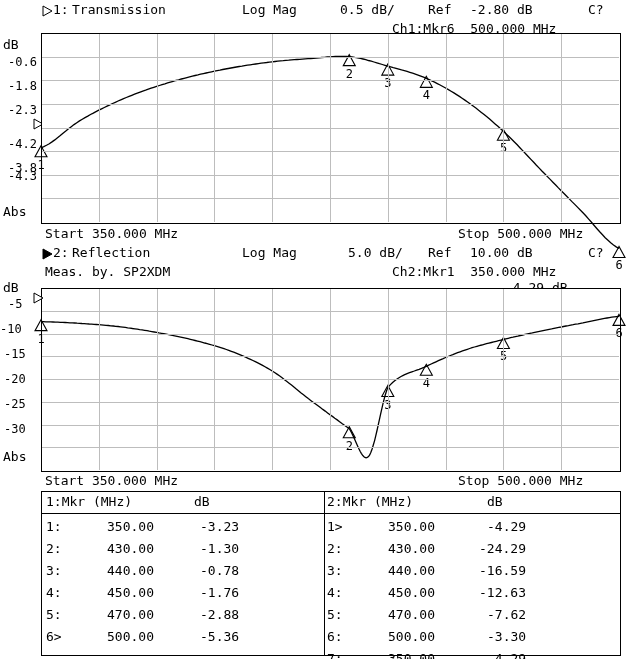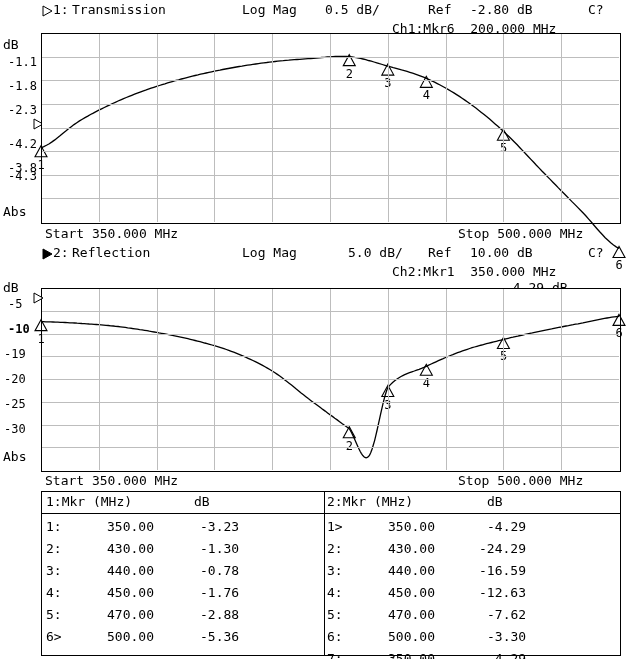--- a/index.html
+++ b/index.html
@@ -32,31 +32,31 @@
 <div id="root">
 
   <div class="hdr" style="top:3px;">
     <div class="tri-hollow" style="left:42px;top:4px;border-left-color:#000;border-left-width:0;"></div>
     <svg style="position:absolute;left:42px;top:2px;" width="11" height="12">
       <polygon points="1,1 10,6 1,11" fill="#fff" stroke="#000" stroke-width="1"></polygon>
     </svg>
     <span class="t t13" style="left:53px;top:0px;">1:</span>
     <span class="t t13" style="left:72px;top:0px;">Transmission</span>
     <span class="t t13" style="left:242px;top:0px;">Log Mag</span>
-    <span class="t t13" style="left:325px;top:0px;">0.5 dB/</span>
+    <span class="t t13" style="left:340px;top:0px;">0.5 dB/</span>
     <span class="t t13" style="left:428px;top:0px;">Ref</span>
     <span class="t t13" style="left:470px;top:0px;">-2.80 dB</span>
     <span class="t t13" style="left:588px;top:0px;">C?</span>
   </div>
 
-  <span class="t t13" style="left:392px;top:22px;">Ch1:Mkr6  200.000 MHz</span>
+  <span class="t t13" style="left:392px;top:22px;">Ch1:Mkr6  500.000 MHz</span>
   <span class="t t13" style="left:505px;top:38px;">-5.36 dB</span>
 
   <span class="t t13" style="left:3px;top:38px;">dB</span>
-  <span class="t t12" style="left:8px;top:55px;">-1.1</span>
+  <span class="t t12" style="left:8px;top:55px;">-0.6</span>
   <span class="t t12" style="left:8px;top:79px;">-1.8</span>
   <span class="t t12" style="left:8px;top:103px;">-2.3</span>
   <span class="t t12" style="left:8px;top:137px;">-4.2</span>
   <span class="t t12" style="left:8px;top:161px;">-3.8</span>
   <span class="t t12" style="left:8px;top:169px;">-4.3</span>
   <span class="t t13" style="left:3px;top:205px;">Abs</span>
 
   <svg style="position:absolute;left:33px;top:118px;" width="11" height="12">
     <polygon points="1,1 10,6 1,11" fill="#fff" stroke="#000" stroke-width="1"></polygon>
   </svg>
@@ -100,27 +100,28 @@
     </svg>
     <span class="t t13" style="left:53px;top:0px;">2:</span>
     <span class="t t13" style="left:72px;top:0px;">Reflection</span>
     <span class="t t13" style="left:242px;top:0px;">Log Mag</span>
     <span class="t t13" style="left:348px;top:0px;">5.0 dB/</span>
     <span class="t t13" style="left:428px;top:0px;">Ref</span>
     <span class="t t13" style="left:470px;top:0px;">10.00 dB</span>
     <span class="t t13" style="left:588px;top:0px;">C?</span>
   </div>
 
+  <span class="t t13" style="left:45px;top:265px;">Meas. by. SP2XDM</span>
   <span class="t t13" style="left:392px;top:265px;">Ch2:Mkr1  350.000 MHz</span>
   <span class="t t13" style="left:505px;top:281px;">-4.29 dB</span>
 
   <span class="t t13" style="left:3px;top:281px;">dB</span>
   <span class="t t12" style="left:8px;top:297px;">-5</span>
-  <span class="t t12" style="left:8px;top:322px;font-weight:bold;">-10</span>
-  <span class="t t12" style="left:4px;top:347px;">-19</span>
+  <span class="t t12" style="left:0;top:322px;">-10</span>
+  <span class="t t12" style="left:4px;top:347px;">-15</span>
   <span class="t t12" style="left:4px;top:372px;">-20</span>
   <span class="t t12" style="left:4px;top:397px;">-25</span>
   <span class="t t12" style="left:4px;top:422px;">-30</span>
   <span class="t t13" style="left:3px;top:450px;">Abs</span>
 
   <div class="grat" id="g2" style="left:41px;top:288px;width:578px;height:182px;"></div>
 
   <svg class="trace" id="svg2" width="640" height="500" style="top:0;left:0;">
       <polyline points="41.0,321.7 43.4,321.7 45.8,321.8 48.2,321.9 50.6,321.9 53.0,322.0 55.5,322.1 57.9,322.2 60.3,322.3 62.7,322.4 65.1,322.5 67.5,322.6 69.9,322.8 72.3,322.9 74.7,323.0 77.1,323.2 79.5,323.3 81.9,323.5 84.3,323.6 86.8,323.8 89.2,324.0 91.6,324.1 94.0,324.3 96.4,324.5 98.8,324.7 101.2,324.9 103.6,325.1 106.0,325.3 108.4,325.5 110.8,325.8 113.3,326.0 115.7,326.3 118.1,326.5 120.5,326.8 122.9,327.1 125.3,327.4 127.7,327.8 130.1,328.1 132.5,328.5 134.9,328.8 137.3,329.2 139.7,329.6 142.1,329.9 144.6,330.3 147.0,330.7 149.4,331.2 151.8,331.6 154.2,332.0 156.6,332.4 159.0,332.9 161.4,333.3 163.8,333.7 166.2,334.2 168.6,334.7 171.1,335.1 173.5,335.6 175.9,336.1 178.3,336.6 180.7,337.1 183.1,337.6 185.5,338.1 187.9,338.7 190.3,339.3 192.7,339.9 195.1,340.5 197.5,341.1 200.0,341.7 202.4,342.3 204.8,343.0 207.2,343.6 209.6,344.3 212.0,345.0 214.4,345.7 216.8,346.4 219.2,347.1 221.6,347.9 224.0,348.7 226.4,349.5 228.8,350.4 231.3,351.3 233.7,352.2 236.1,353.2 238.5,354.2 240.9,355.2 243.3,356.2 245.7,357.2 248.1,358.3 250.5,359.4 252.9,360.5 255.3,361.7 257.8,362.9 260.2,364.1 262.6,365.4 265.0,366.7 267.4,368.1 269.8,369.5 272.2,371.0 274.6,372.5 277.0,374.1 279.4,375.8 281.8,377.6 284.2,379.4 286.6,381.3 289.1,383.2 291.5,385.1 293.9,387.0 296.3,389.0 298.7,390.9 301.1,392.9 303.5,394.8 305.9,396.7 308.3,398.6 310.7,400.4 313.1,402.2 315.6,404.0 318.0,405.8 320.4,407.6 322.8,409.4 325.2,411.1 327.6,412.9 330.0,414.7 332.4,416.4 334.8,418.2 337.2,419.9 339.6,421.7 342.0,423.5 344.4,425.2 346.9,427.0 349.3,428.7 350.5,430.7 351.7,432.9 352.9,435.4 354.1,438.0 355.3,440.7 356.5,443.5 357.7,446.2 358.9,448.8 360.1,451.2 361.3,453.3 362.5,455.1 363.7,456.5 364.9,457.4 366.1,457.8 367.3,457.5 368.5,456.6 369.7,454.9 370.9,452.3 372.1,449.0 373.3,445.0 374.6,440.6 375.8,435.7 377.0,430.5 378.2,425.1 379.4,419.7 380.6,414.2 381.8,408.8 383.0,403.7 384.2,398.9 385.4,394.5 386.6,390.7 387.8,387.5 390.2,384.9 392.6,382.5 395.0,380.5 397.4,378.7 399.8,377.2 402.3,375.8 404.7,374.7 407.1,373.6 409.5,372.7 411.9,371.8 414.3,371.0 416.7,370.1 419.1,369.3 421.5,368.4 423.9,367.4 426.3,366.3 428.7,365.2 431.2,364.0 433.6,362.9 436.0,361.8 438.4,360.7 440.8,359.6 443.2,358.6 445.6,357.5 448.0,356.5 450.4,355.5 452.8,354.6 455.2,353.6 457.6,352.7 460.1,351.8 462.5,350.9 464.9,350.1 467.3,349.3 469.7,348.5 472.1,347.7 474.5,347.0 476.9,346.3 479.3,345.6 481.7,345.0 484.1,344.3 486.5,343.7 488.9,343.1 491.4,342.5 493.8,341.9 496.2,341.3 498.6,340.7 501.0,340.1 503.4,339.5 505.8,338.9 508.2,338.3 510.6,337.7 513.0,337.2 515.4,336.6 517.8,336.1 520.3,335.5 522.7,335.0 525.1,334.4 527.5,333.9 529.9,333.4 532.3,332.9 534.7,332.3 537.1,331.8 539.5,331.3 541.9,330.8 544.3,330.3 546.8,329.8 549.2,329.3 551.6,328.9 554.0,328.4 556.4,327.9 558.8,327.4 561.2,327.0 563.6,326.5 566.0,326.0 568.4,325.6 570.8,325.1 573.2,324.7 575.6,324.2 578.1,323.8 580.5,323.3 582.9,322.9 585.3,322.4 587.7,321.9 590.1,321.4 592.5,320.9 594.9,320.4 597.3,319.9 599.7,319.4 602.1,318.9 604.5,318.4 607.0,318.0 609.4,317.6 611.8,317.2 614.2,316.9 616.6,316.6 619.0,316.4" fill="none" stroke="#000" stroke-width="1.3"></polyline>
       <g>

